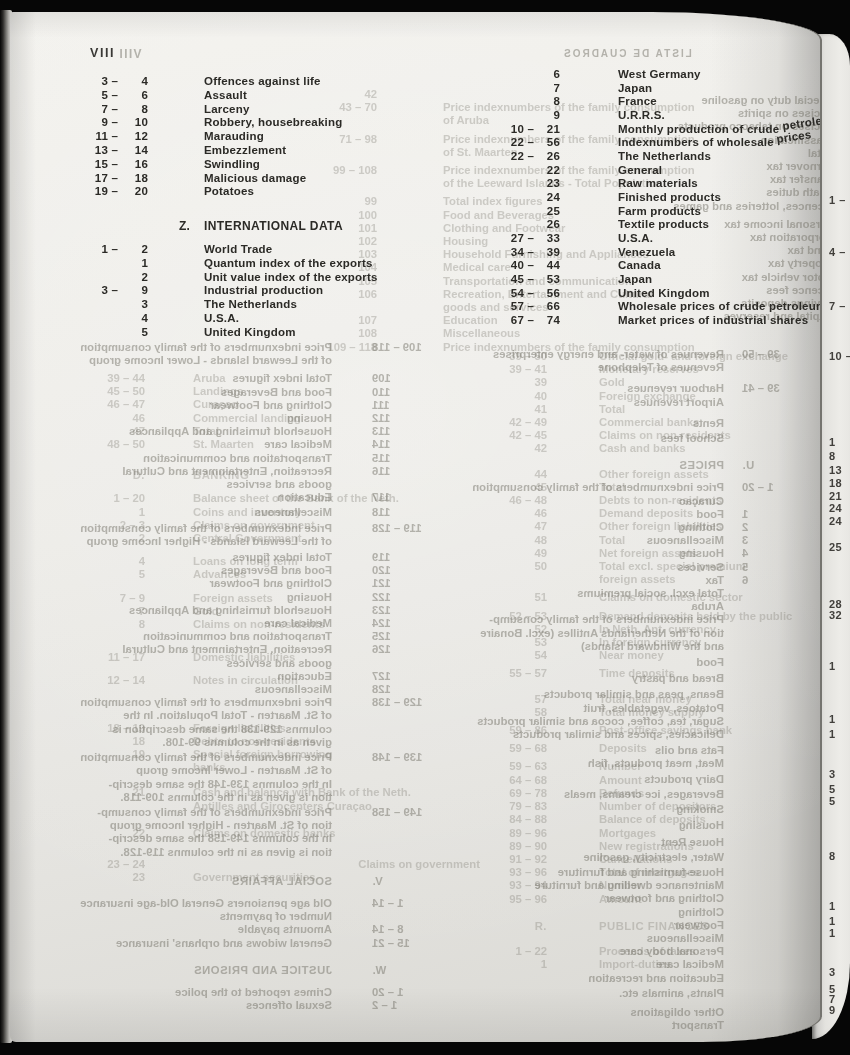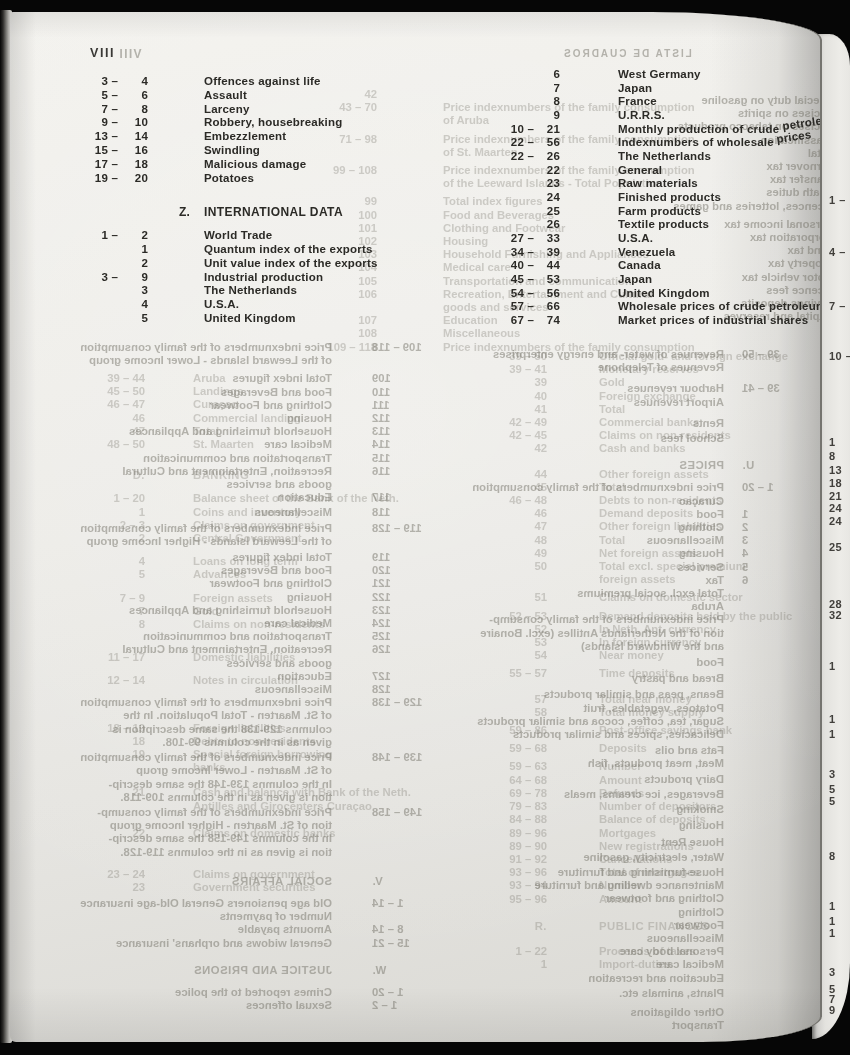--- a/index.html
+++ b/index.html
@@ -296,21 +296,21 @@
           <span class="lbl">Cash and balance with Bank of the Neth.</span>
         </div>
         <div class="row">
           <span class="gn"></span>
           <span class="lbl">Antilles and Girocenters Curaçao</span>
         </div>
         <div class="row" style="margin-top: 14px;">
           <span class="gn">22</span>
           <span class="lbl">Claims on domestic banks</span>
         </div>
-        <div class="row" style="margin-top: 28px;">
+        <div class="row" style="margin-top: 18px; justify-content: space-between;">
           <span class="gn">23 – 24</span>
           <span class="lbl">Claims on government</span>
         </div>
         <div class="row">
           <span class="gn">23</span>
           <span class="lbl">Government securities</span>
         </div>
       </div>
     <div id="ghost-ur" class="ghostblock under">
         <div class="row">
@@ -938,20 +938,25 @@
           </div>
           <div class="row">
             <span class="n1">7 –</span>
             <span class="n2">8</span>
             <span class="lbl">Larceny</span>
           </div>
           <div class="row">
             <span class="n1">9 –</span>
             <span class="n2">10</span>
             <span class="lbl">Robbery, housebreaking</span>
+          </div>
+          <div class="row">
+            <span class="n1">11 –</span>
+            <span class="n2">12</span>
+            <span class="lbl">Marauding</span>
           </div>
           <div class="row">
             <span class="n1">13 –</span>
             <span class="n2">14</span>
             <span class="lbl">Embezzlement</span>
           </div>
           <div class="row">
             <span class="n1">15 –</span>
             <span class="n2">16</span>
             <span class="lbl">Swindling</span>

